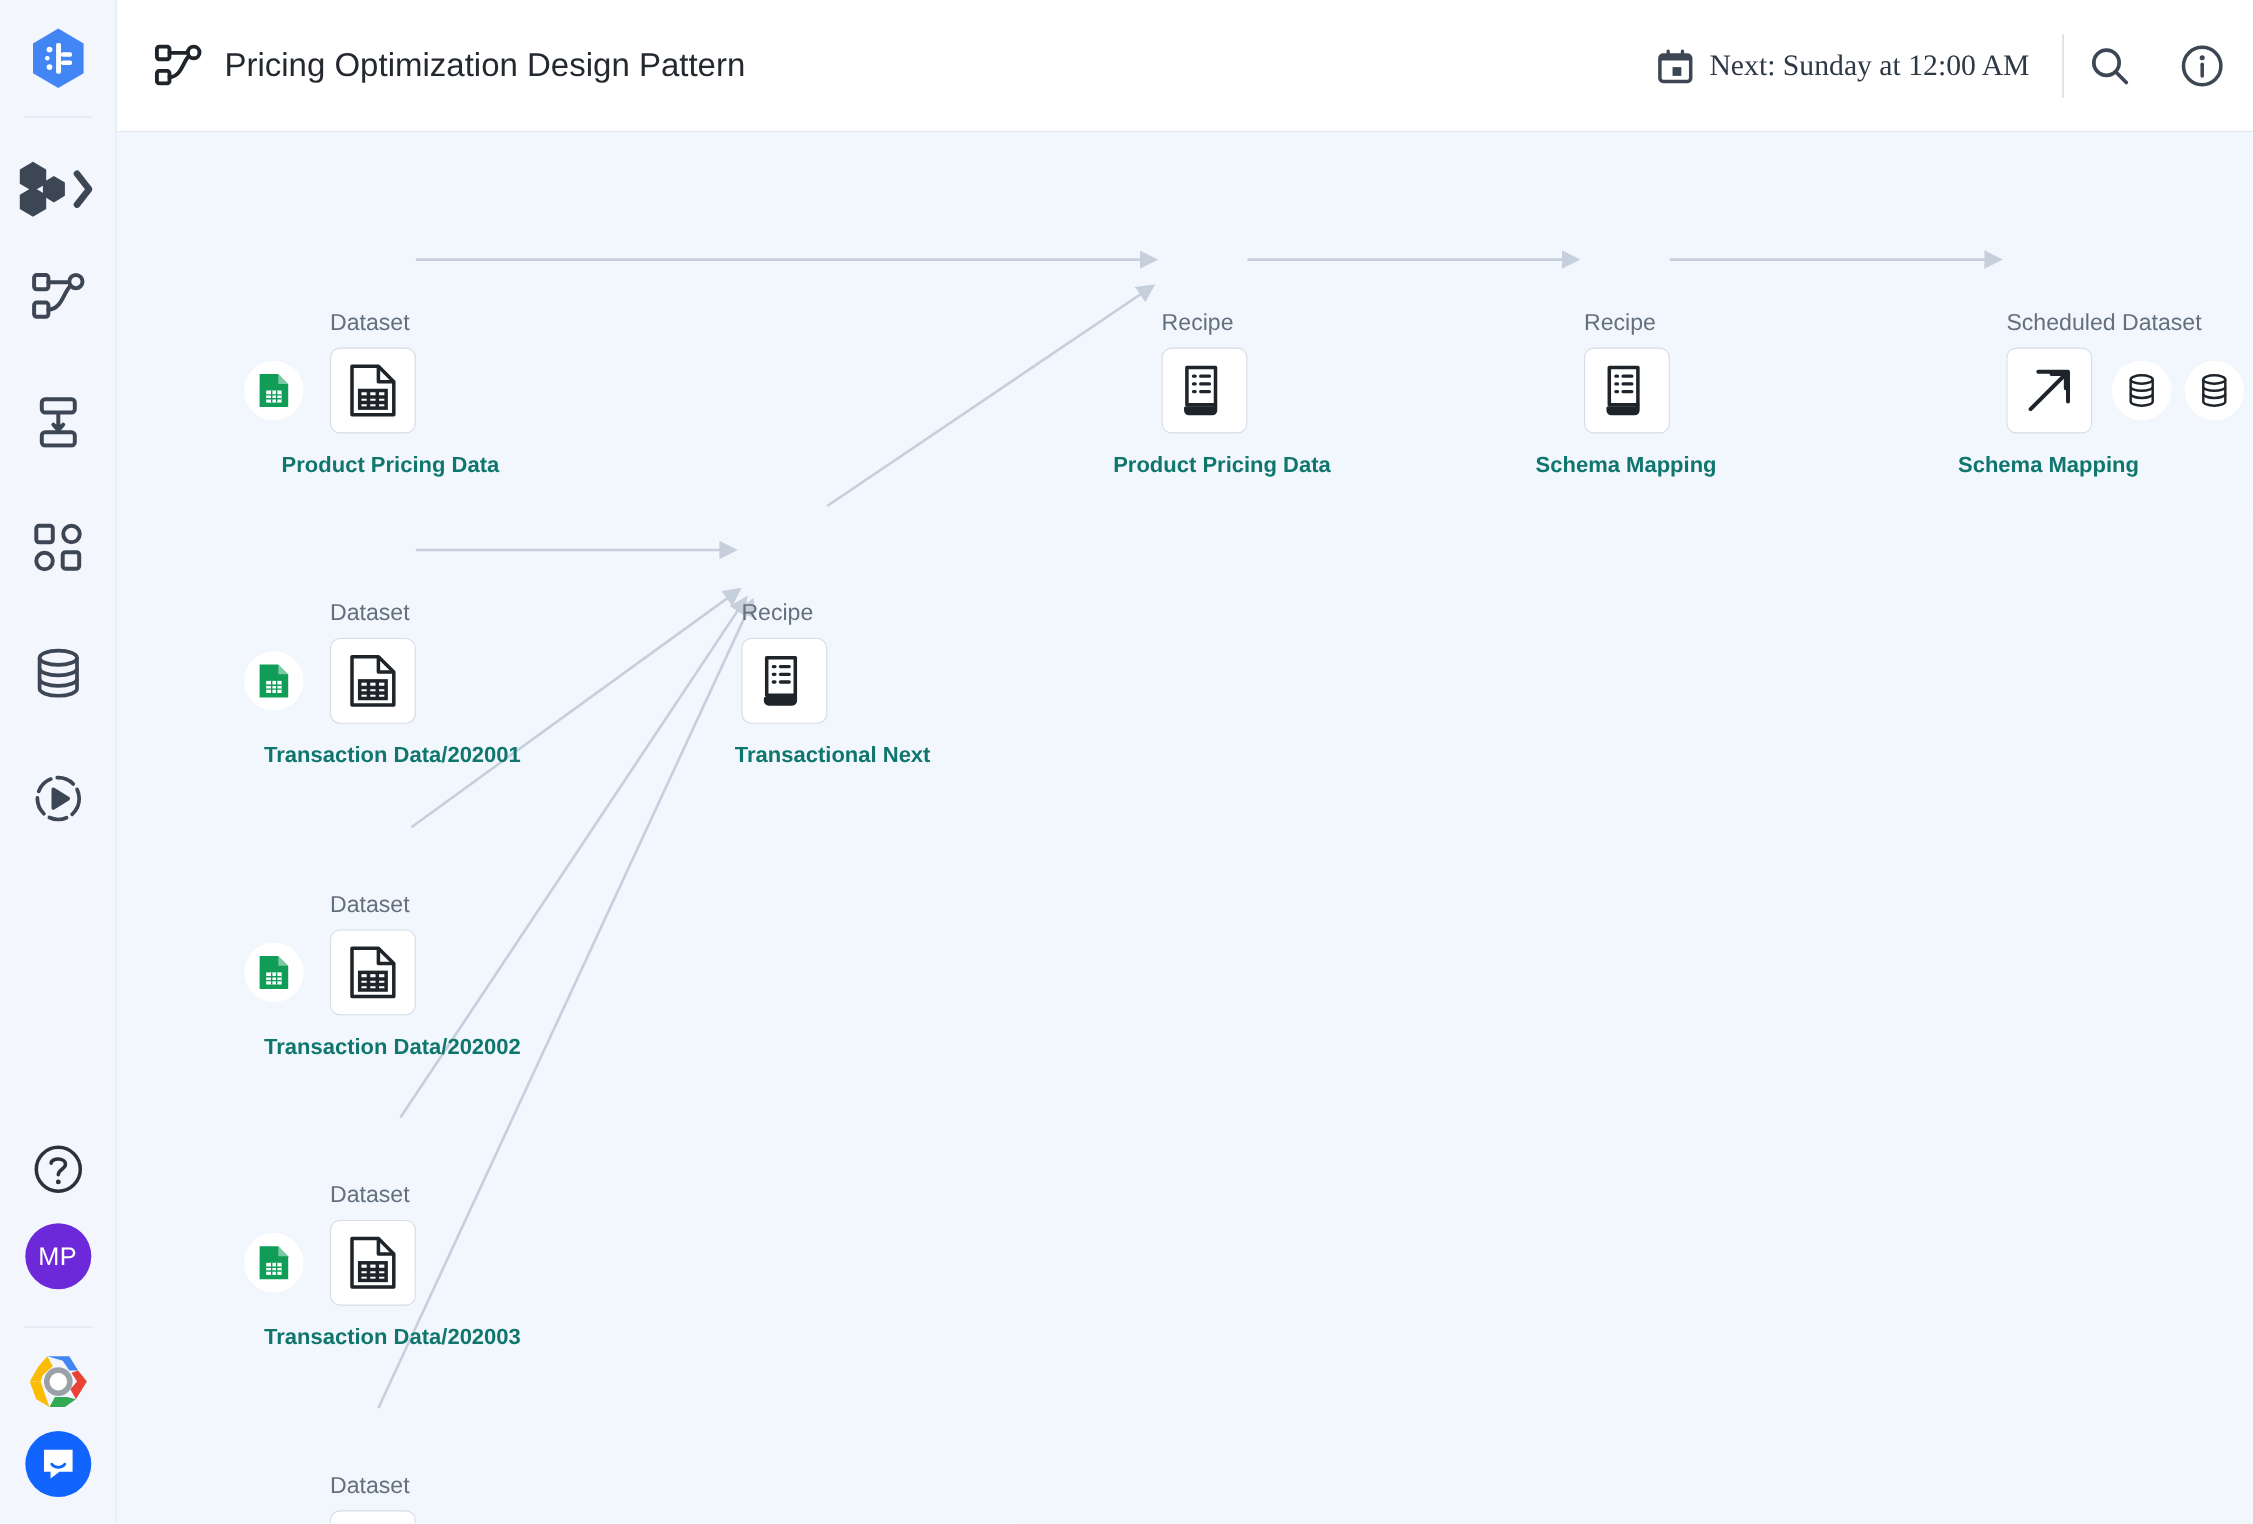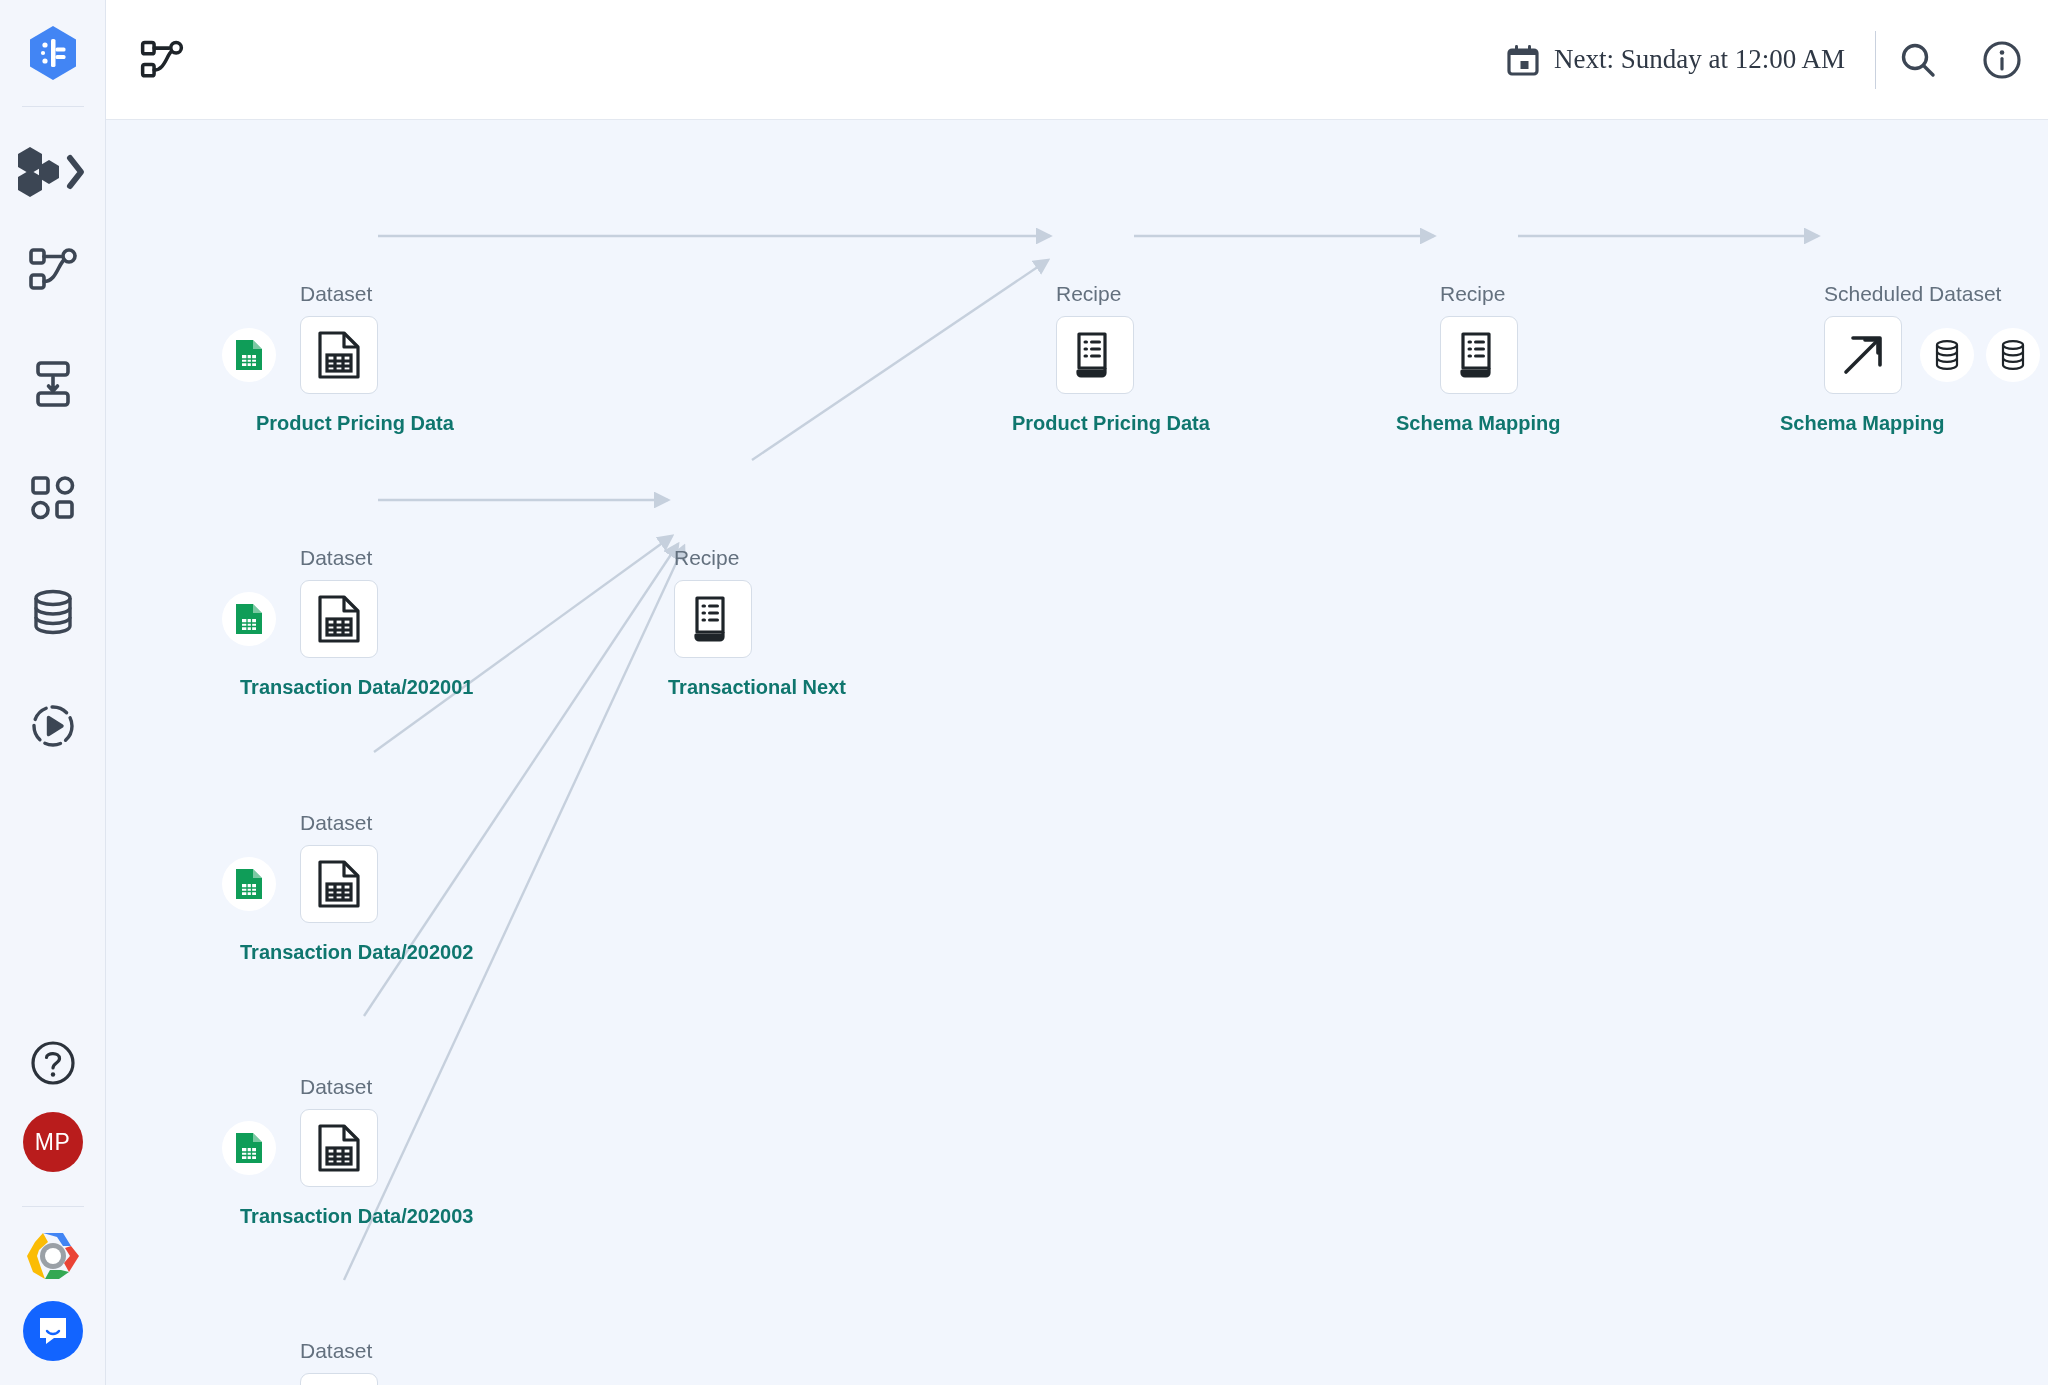--- a/index.html
+++ b/index.html
@@ -53,21 +53,21 @@
   .sb-nav-top { margin-top: 38px; display:flex; align-items:center; justify-content:center; width: 100%; }
   .sb-stack { margin-top: 40px; display: flex; flex-direction: column; align-items: center; gap: 52px; }
   .sb-bottom {
     position: absolute;
     bottom: 0; left: 0; right: 0;
     display: flex; flex-direction: column; align-items: center;
   }
   .avatar {
     width: 60px; height: 60px;
     border-radius: 50%;
-    background: #b91c1c;
+    background: #6d28d9;
     color: #fff;
     display: flex; align-items: center; justify-content: center;
     font-size: 23px; font-weight: 500;
     letter-spacing: .5px;
     cursor: pointer;
   }
   .intercom {
     width: 60px; height: 60px;
     border-radius: 50%;
     background: #1264ff;
@@ -303,20 +303,21 @@
       <div class="topbar-title-wrap">
         <span style="display:flex;">
           <svg width="44" height="42" viewBox="0 0 50 46" fill="none" stroke="#1e2429" stroke-width="4">
             <rect x="3" y="3" width="13" height="13" rx="2.5"></rect>
             <rect x="3" y="28" width="13" height="13" rx="2.5"></rect>
             <circle cx="41" cy="9" r="6"></circle>
             <path d="M16 9.5 L33 9.5" stroke-linecap="round"></path>
             <path d="M16 34.5 C 28 34.5 30 18 36 13" stroke-linecap="round"></path>
           </svg>
         </span>
+        <span class="topbar-title">Pricing Optimization Design Pattern</span>
       </div>
 
       <div class="topbar-right">
         <div class="sched">
           <span style="display:flex;">
             <svg width="34" height="34" viewBox="0 0 34 34">
               <path d="M3 7 h28 v5 h-28 z" fill="#3c4654"></path>
               <rect x="3" y="7" width="28" height="24" rx="3" fill="none" stroke="#3c4654" stroke-width="3.2"></rect>
               <rect x="9" y="2" width="3" height="7" rx="1.4" fill="#3c4654"></rect>
               <rect x="22" y="2" width="3" height="7" rx="1.4" fill="#3c4654"></rect>

